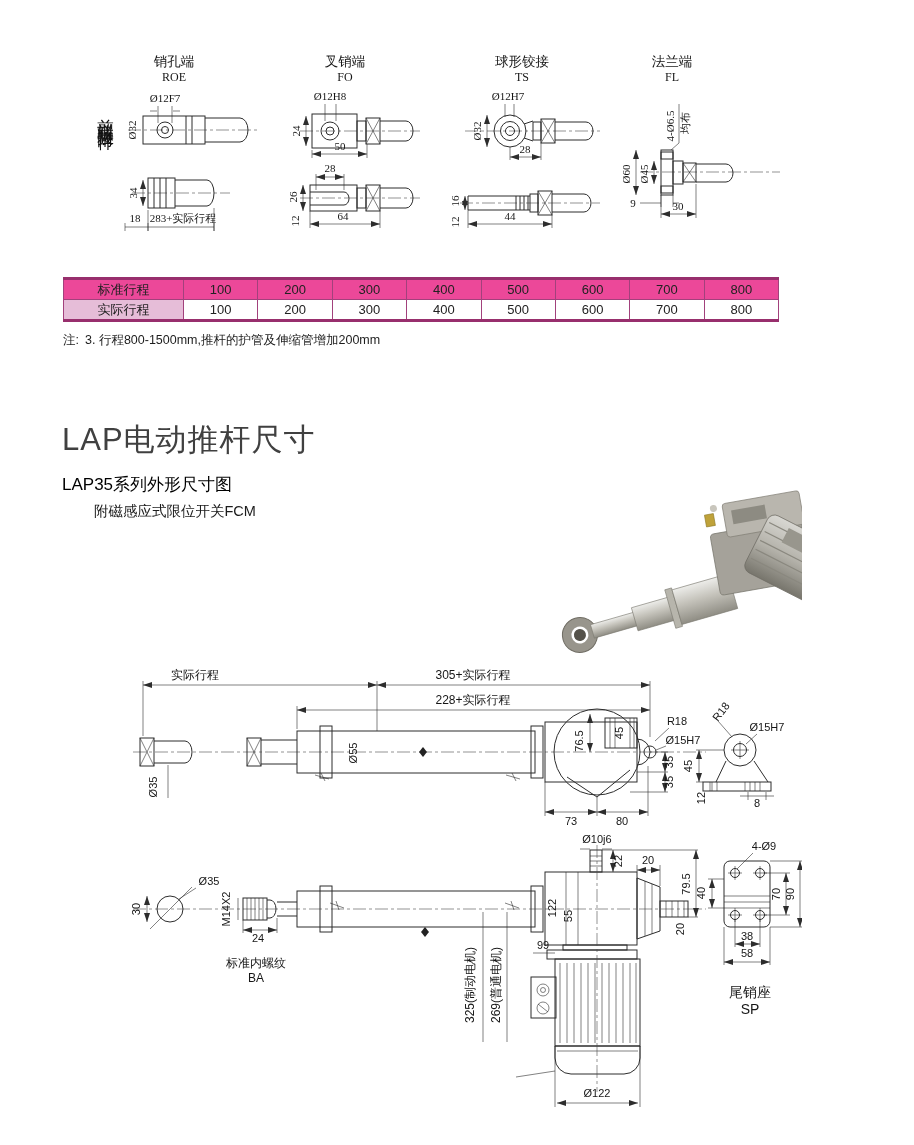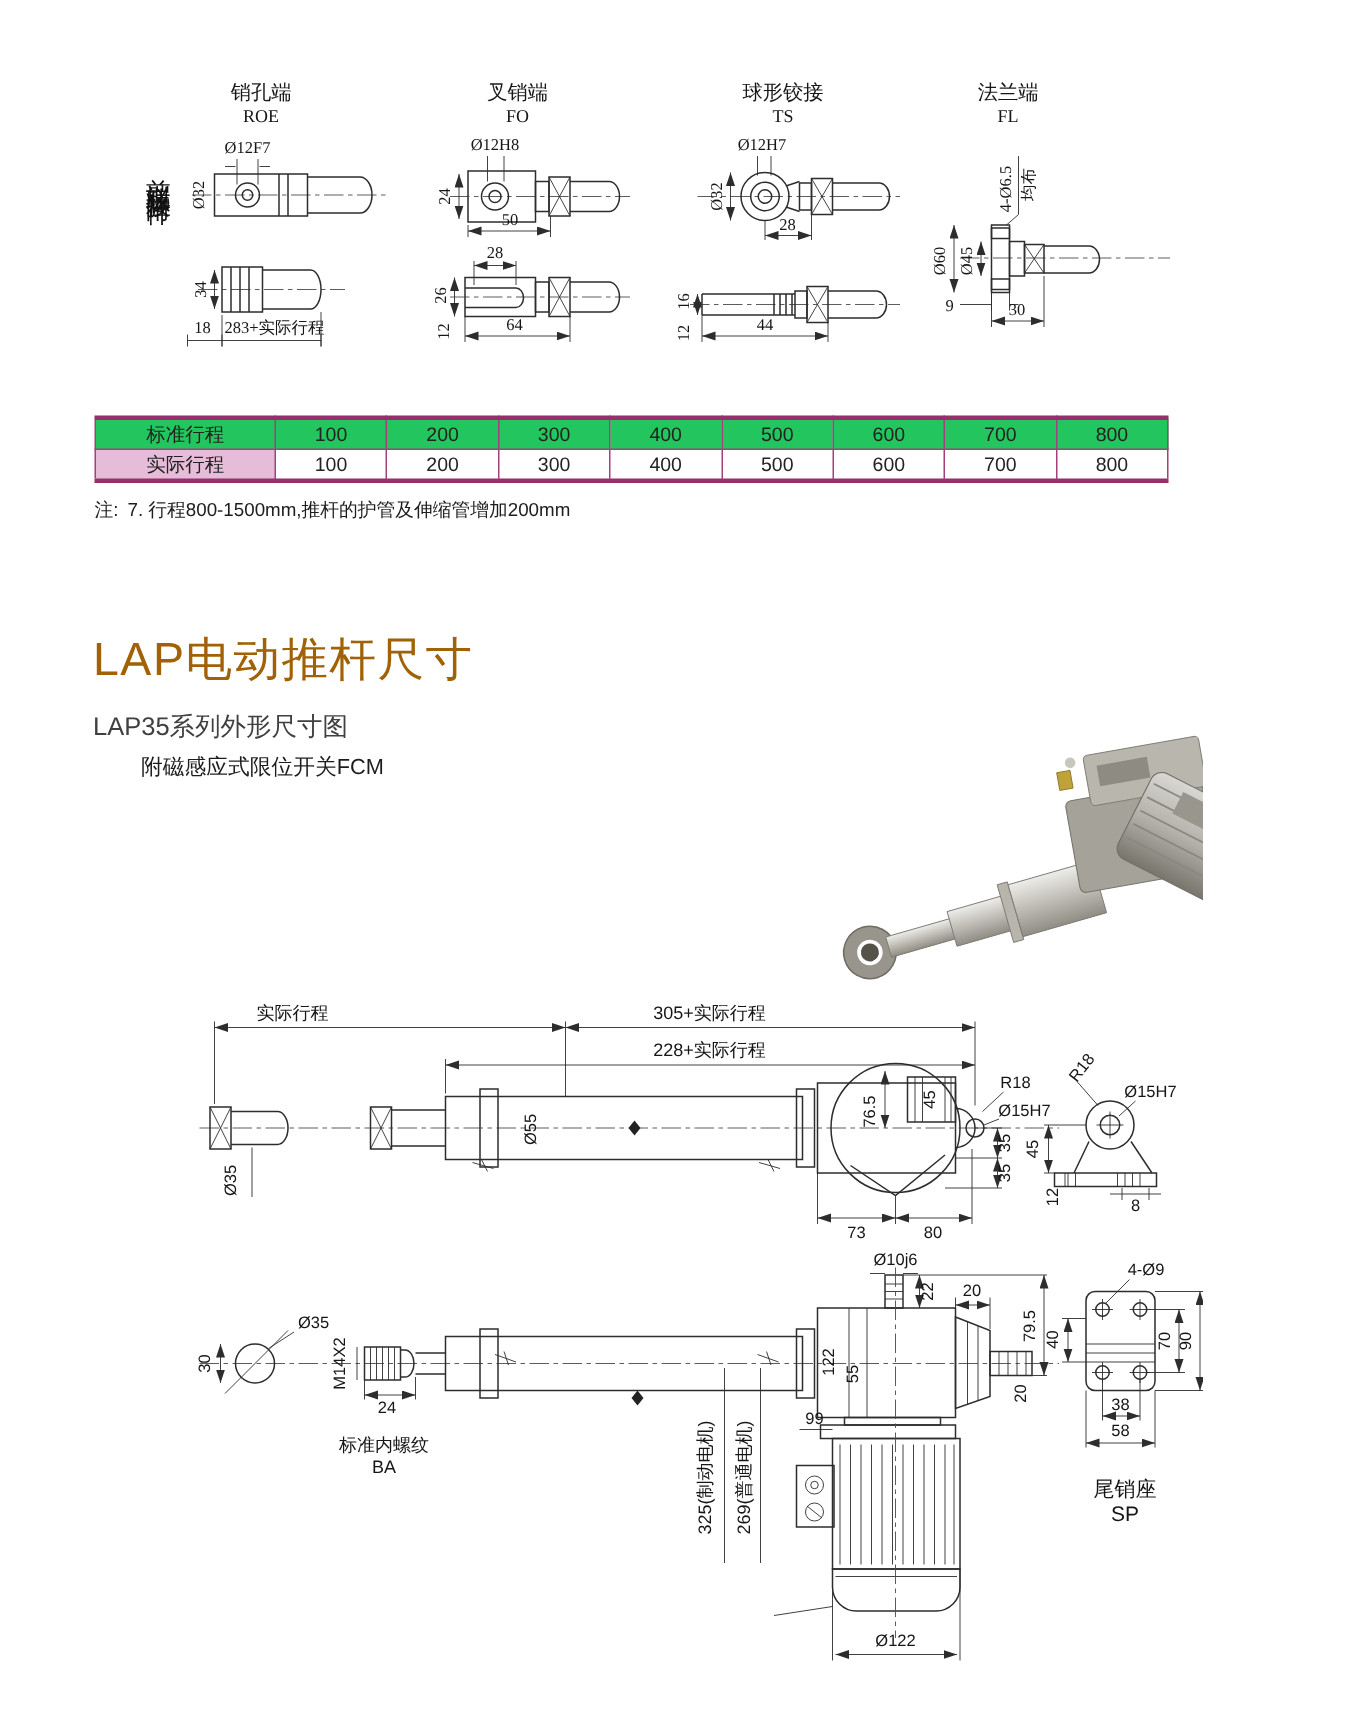--- a/index.html
+++ b/index.html
@@ -14,25 +14,25 @@
   svg text.ft{font-size:13.5px;}
   svg text.ftc{font-size:12px;}
   svg text.cn{font-size:12px;}
   svg text.pn{font-size:14px;}
   .side-label{left:94px;top:106px;height:122px;writing-mode:vertical-lr;text-orientation:upright;
     font-size:16.5px;letter-spacing:3px;color:#111;font-family:"Liberation Serif","DejaVu Serif",serif;}
   table.stroke{left:63px;top:277px;width:716px;border-collapse:collapse;table-layout:fixed;
     border-top:3px solid #982f6d;border-bottom:3px solid #982f6d;}
   table.stroke td{border:1px solid #a2417c;font-size:13px;text-align:center;height:19px;padding:0;color:#222;}
   table.stroke td.lbl{background:#e6bdd8;}
-  table.stroke tr.hdr td{background:#22c55e;}
+  table.stroke tr.hdr td{background:#ec4899;}
   .notes{left:63px;top:331px;font-size:12.5px;color:#1d1d1d;display:flex;line-height:19px;}
   .notes .pfx{margin-right:6px;}
-  .title{left:62px;top:419px;font-size:31px;color:#a16207;letter-spacing:1px;}
-  .subtitle{left:62px;top:473px;font-size:17px;color:#404040;}
+  .title{left:62px;top:419px;font-size:31px;color:#404040;letter-spacing:1px;}
+  .subtitle{left:62px;top:473px;font-size:17px;color:#000000;}
   .subnote{left:62px;top:502px;font-size:14.5px;color:#1c1c1c;padding-left:32px;}
 </style>
 </head>
 <body>
 
 <div class="page">
 
 <svg class="overlay" width="914" height="1145" viewBox="0 0 914 1145">
   <defs>
     <marker id="ar" markerWidth="10" markerHeight="8" refX="9" refY="3" orient="auto-start-reverse" markerUnits="userSpaceOnUse">
@@ -389,21 +389,21 @@
     <td>600</td>
     <td>700</td>
     <td>800</td>
   </tr>
 </tbody>
     </table>
 
 <div class="abs notes">
   <span class="pfx">注:</span>
   <div>
-    <div>7. 行程800-1500mm,推杆的护管及伸缩管增加200mm</div>
+    <div>3. 行程800-1500mm,推杆的护管及伸缩管增加200mm</div>
   </div>
 </div>
 
 <div class="abs title">LAP电动推杆尺寸</div>
 <div class="abs subtitle">LAP35系列外形尺寸图</div>
 <div class="abs subnote">附磁感应式限位开关FCM</div>
 
 </div>
 
 </body></html>

